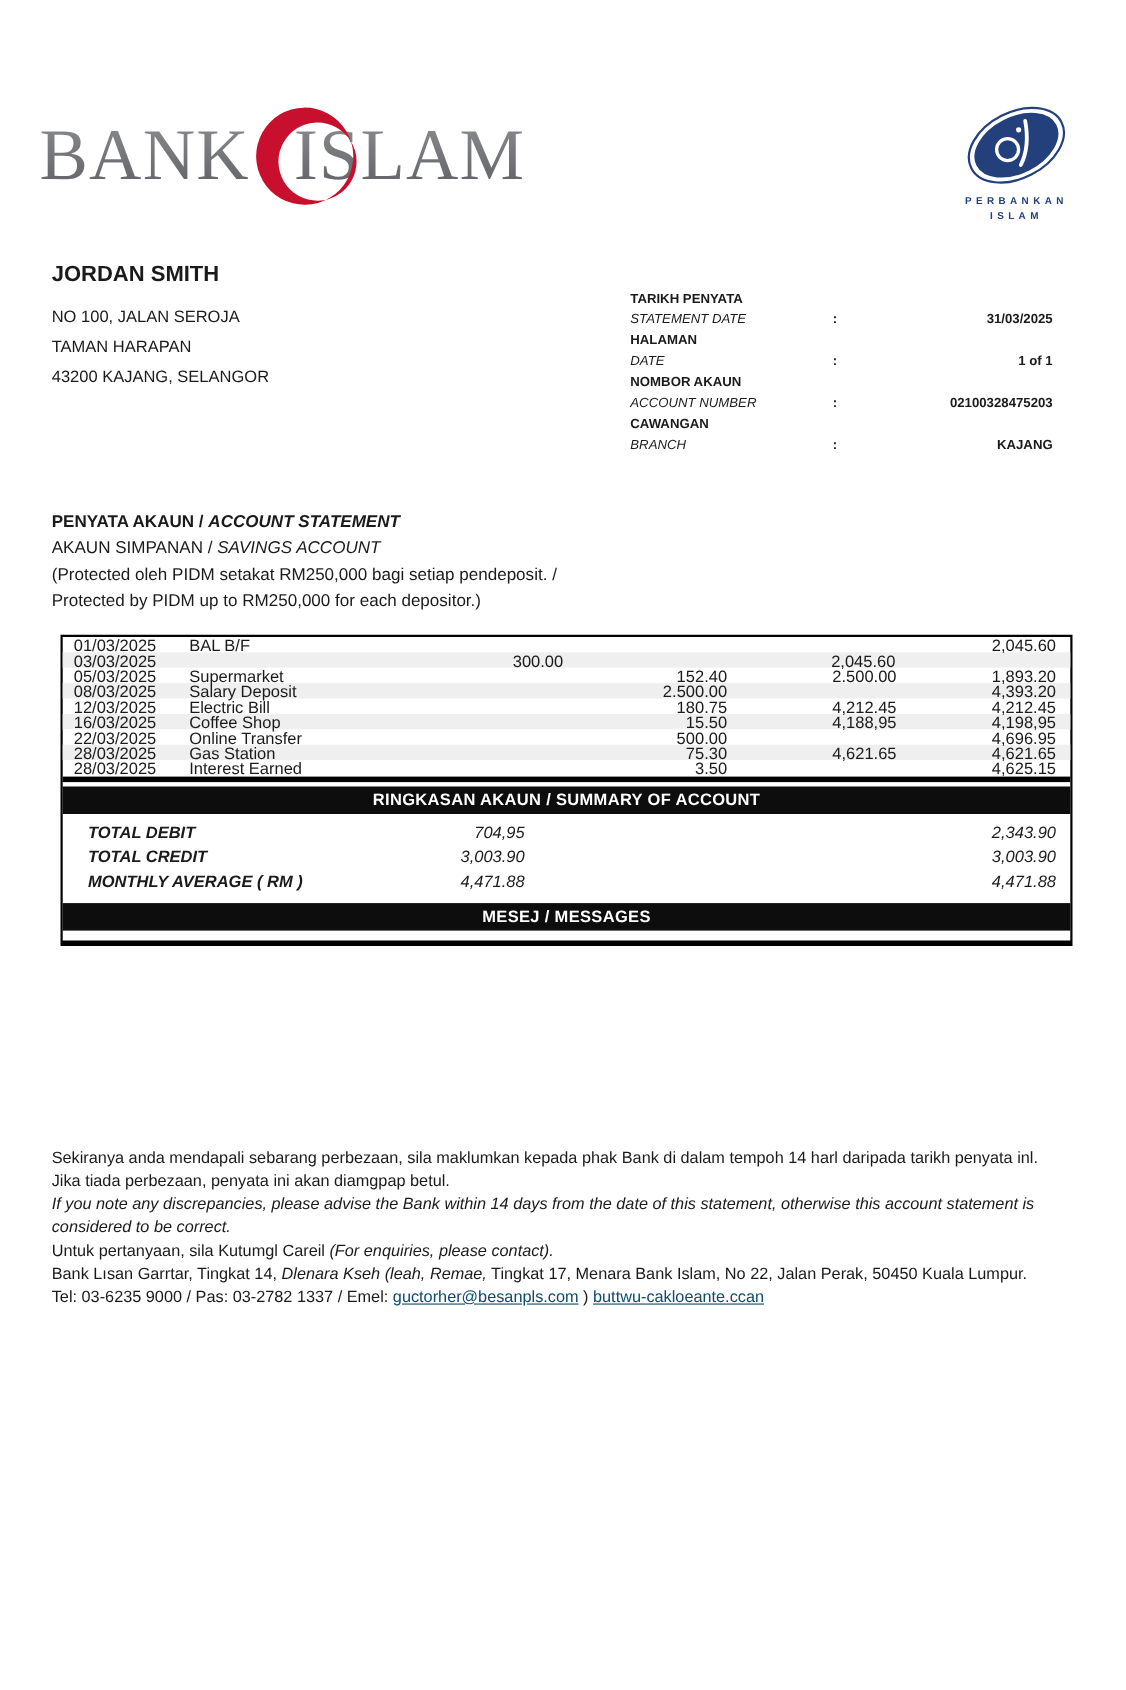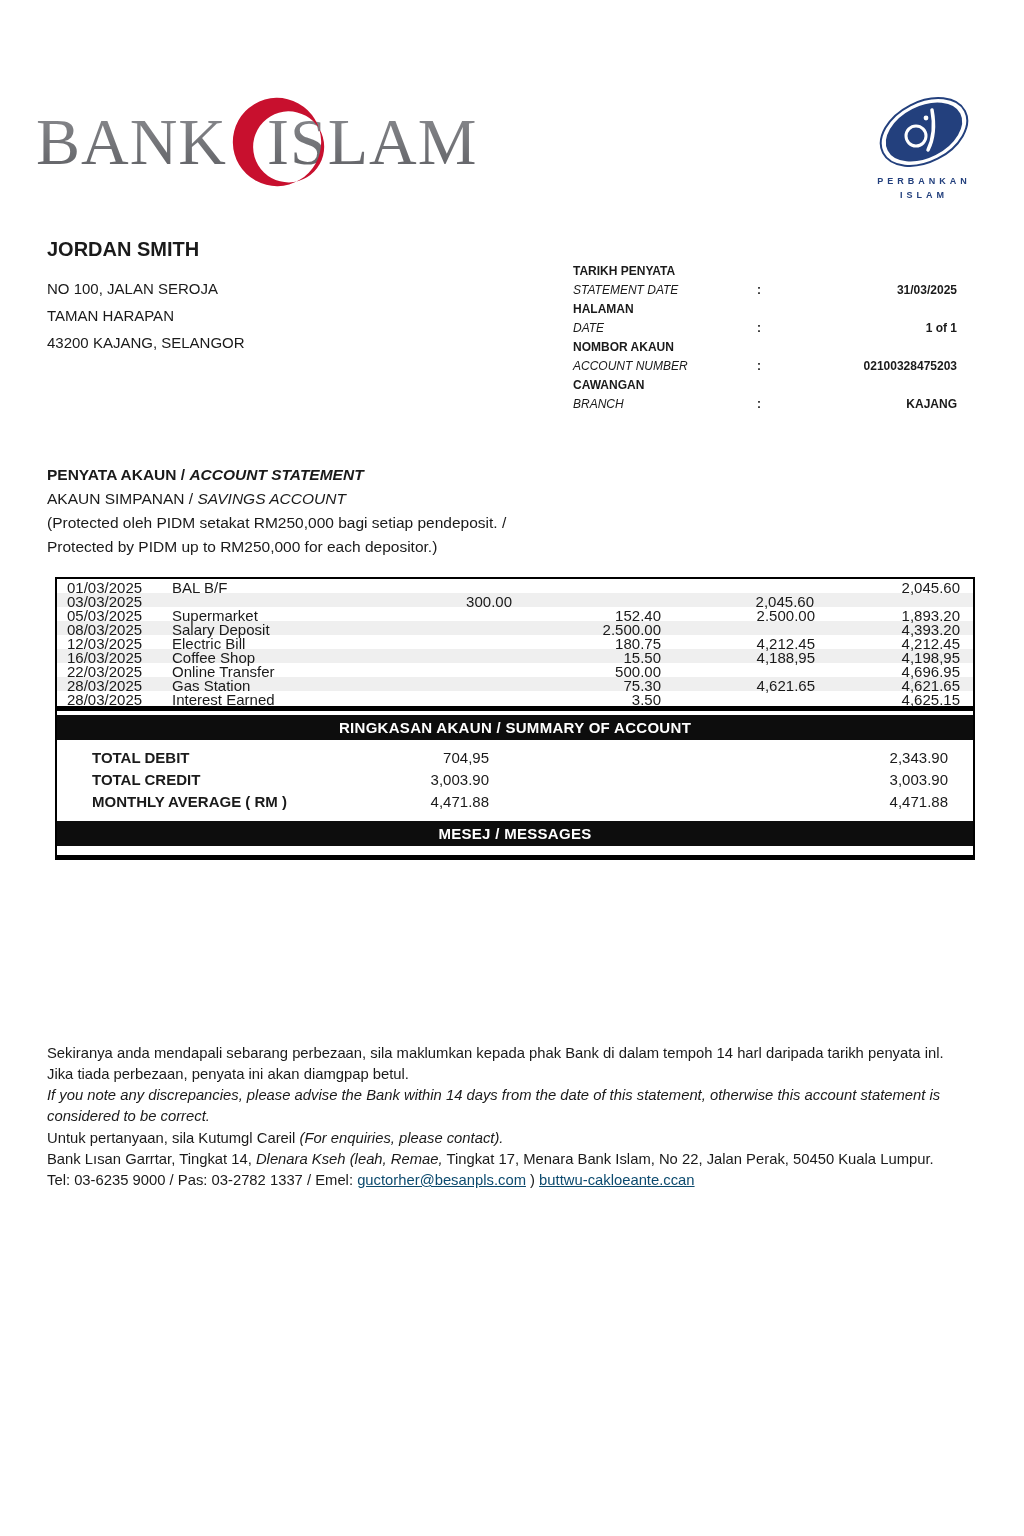--- a/index.html
+++ b/index.html
@@ -47,21 +47,21 @@
   .t-row { display:grid; grid-template-columns:94px 385px 149px 142px 1fr; height:14px; align-items:center; }
   .t-rows .t-row:nth-child(even) { background:#efefef; }
   .c-date { padding-left:10px; }
   .c-desc { padding-left:21px; }
   .c-debit { text-align:right; padding-right:24px; }
   .c-credit { text-align:right; padding-right:12px; }
   .c-bal { text-align:right; padding-right:13px; }
   .divider { height:5px; background:#000; margin-top:1px; }
   .banner { background:#0d0d0d; color:#fff; font-weight:bold; text-align:center;
             height:25px; line-height:25px; margin-top:4px; letter-spacing:.3px; }
-  .summary { padding:7px 12px 8px; }
+  .summary { padding:7px 0 8px;font-style:italic; }
   .s-row { display:grid; grid-template-columns:23px 207px 190px 1fr; line-height:22px; }
   .s-row .s-lbl { font-weight:bold; }
   .s-row .s-amt { text-align:right; }
   .s-row .s-bal { text-align:right; padding-right:13px; }
   .tail-gap { height:9px; }
 
   
   .footer { position:absolute; left:47px; top:1043px; width:932px; font-size:14.8px; line-height:21px; }
   .footer .it { font-style:italic; }
   .footer .blk { display:block; }

